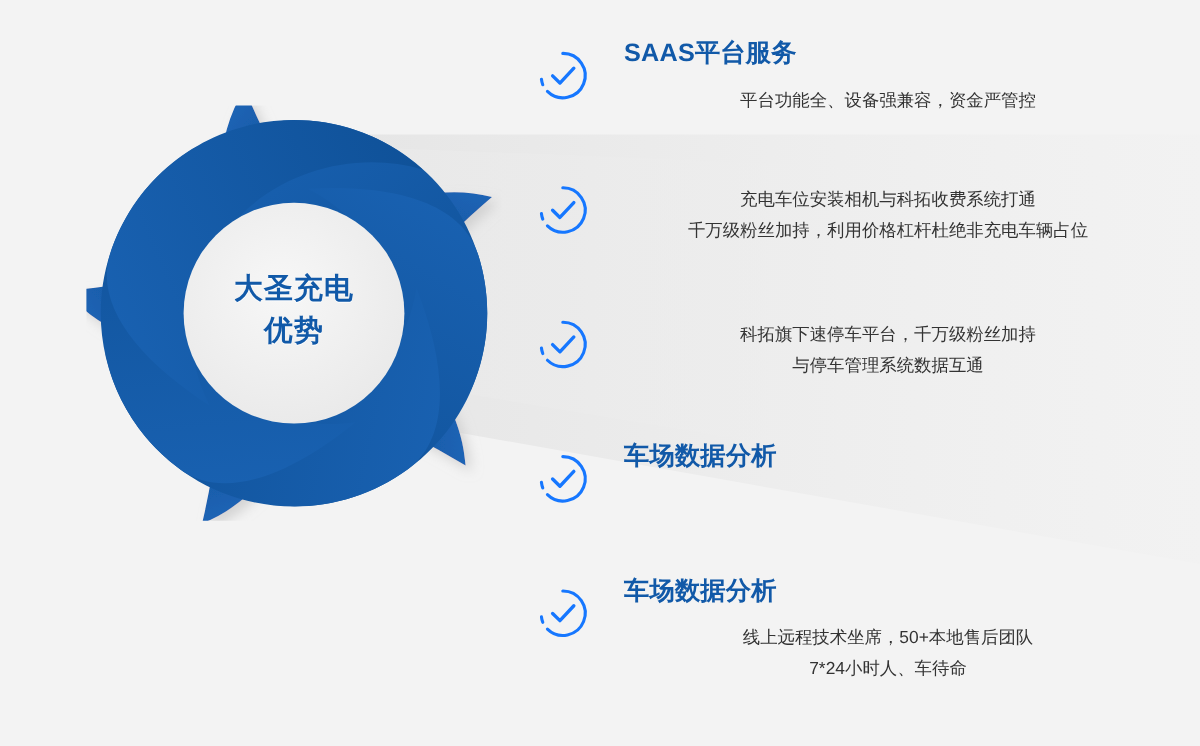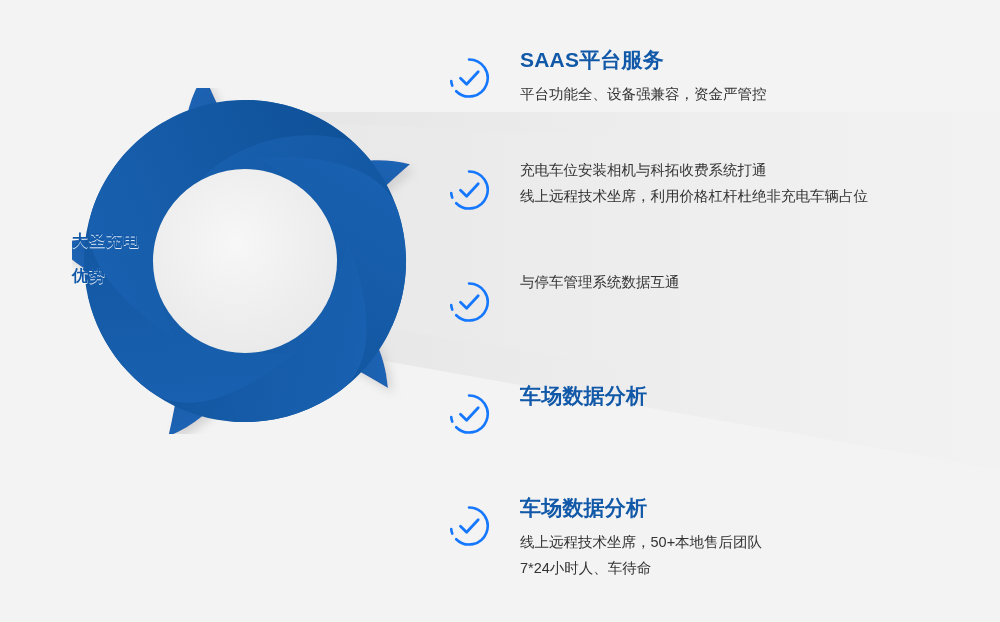--- a/index.html
+++ b/index.html
@@ -46,37 +46,37 @@
     left: 0;
     top: 0;
     width: 346px;
     height: 346px;
   }
   .logo-caption {
     position: absolute;
     left: 0;
     top: 135px;
     width: 346px;
-    text-align: left;
+    text-align: center;
     color: #1159a8;
-    font-size: 16px;
+    font-size: 24px;
     font-weight: bold;
     line-height: 35px;
     letter-spacing: 1px;
     text-shadow: 0 1px 0 rgba(255,255,255,0.85);
   }
   .logo-caption .cap-line {
     display: block;
   }
 
   
   .feature-list {
     position: absolute;
     left: 447px;
-    top: 45px;
+    top: 30px;
     width: 520px;
   }
   .feature-item {
     position: relative;
     height: 112px;
   }
   .feature-icon {
     position: absolute;
     left: 0;
     top: 11px;
@@ -91,21 +91,22 @@
   }
   .feature-title {
     color: #1159a8;
     font-size: 21px;
     font-weight: bold;
     line-height: 29px;
     margin: 0 0 7px 0;
     letter-spacing: 0.2px;
   }
   .feature-lines {
-    margin: 0;
+    margin: 12px;
+    text-align: center;
   }
   .feature-line {
     display: block;
     color: #333333;
     font-size: 14.5px;
     line-height: 26px;
     white-space: nowrap;
   }
 </style>
 </head>
@@ -222,33 +223,34 @@
 
     <div class="feature-item">
       <svg class="feature-icon" viewBox="0 0 44 44" aria-hidden="true">
         <path d="M22 3.5 A18.5 18.5 0 1 1 9.2 35.2" fill="none" stroke="#1677ff" stroke-width="2.6" stroke-linecap="round"></path>
         <path d="M5.3 29.6 A18.5 18.5 0 0 1 4.2 25.0" fill="none" stroke="#1677ff" stroke-width="2.6" stroke-linecap="round"></path>
         <polyline points="13.5,22.2 19.6,28.2 31.2,15.8" fill="none" stroke="#1677ff" stroke-width="2.8" stroke-linecap="round" stroke-linejoin="round"></polyline>
       </svg>
       <div class="feature-body">
         <div class="feature-lines">
           <span class="feature-line">充电车位安装相机与科拓收费系统打通</span>
-          <span class="feature-line">线上远程技术坐席，利用价格杠杆杜绝非充电车辆占位</span>
-        </div>
-      </div>
-    </div>
-
-    <div class="feature-item">
-      <svg class="feature-icon" viewBox="0 0 44 44" aria-hidden="true">
-        <path d="M22 3.5 A18.5 18.5 0 1 1 9.2 35.2" fill="none" stroke="#1677ff" stroke-width="2.6" stroke-linecap="round"></path>
-        <path d="M5.3 29.6 A18.5 18.5 0 0 1 4.2 25.0" fill="none" stroke="#1677ff" stroke-width="2.6" stroke-linecap="round"></path>
-        <polyline points="13.5,22.2 19.6,28.2 31.2,15.8" fill="none" stroke="#1677ff" stroke-width="2.8" stroke-linecap="round" stroke-linejoin="round"></polyline>
-      </svg>
-      <div class="feature-body">
-        <div class="feature-lines">
+          <span class="feature-line">千万级粉丝加持，利用价格杠杆杜绝非充电车辆占位</span>
+        </div>
+      </div>
+    </div>
+
+    <div class="feature-item">
+      <svg class="feature-icon" viewBox="0 0 44 44" aria-hidden="true">
+        <path d="M22 3.5 A18.5 18.5 0 1 1 9.2 35.2" fill="none" stroke="#1677ff" stroke-width="2.6" stroke-linecap="round"></path>
+        <path d="M5.3 29.6 A18.5 18.5 0 0 1 4.2 25.0" fill="none" stroke="#1677ff" stroke-width="2.6" stroke-linecap="round"></path>
+        <polyline points="13.5,22.2 19.6,28.2 31.2,15.8" fill="none" stroke="#1677ff" stroke-width="2.8" stroke-linecap="round" stroke-linejoin="round"></polyline>
+      </svg>
+      <div class="feature-body">
+        <div class="feature-lines">
+          <span class="feature-line">科拓旗下速停车平台，千万级粉丝加持</span>
           <span class="feature-line">与停车管理系统数据互通</span>
         </div>
       </div>
     </div>
 
     <div class="feature-item">
       <svg class="feature-icon" viewBox="0 0 44 44" aria-hidden="true">
         <path d="M22 3.5 A18.5 18.5 0 1 1 9.2 35.2" fill="none" stroke="#1677ff" stroke-width="2.6" stroke-linecap="round"></path>
         <path d="M5.3 29.6 A18.5 18.5 0 0 1 4.2 25.0" fill="none" stroke="#1677ff" stroke-width="2.6" stroke-linecap="round"></path>
         <polyline points="13.5,22.2 19.6,28.2 31.2,15.8" fill="none" stroke="#1677ff" stroke-width="2.8" stroke-linecap="round" stroke-linejoin="round"></polyline>

